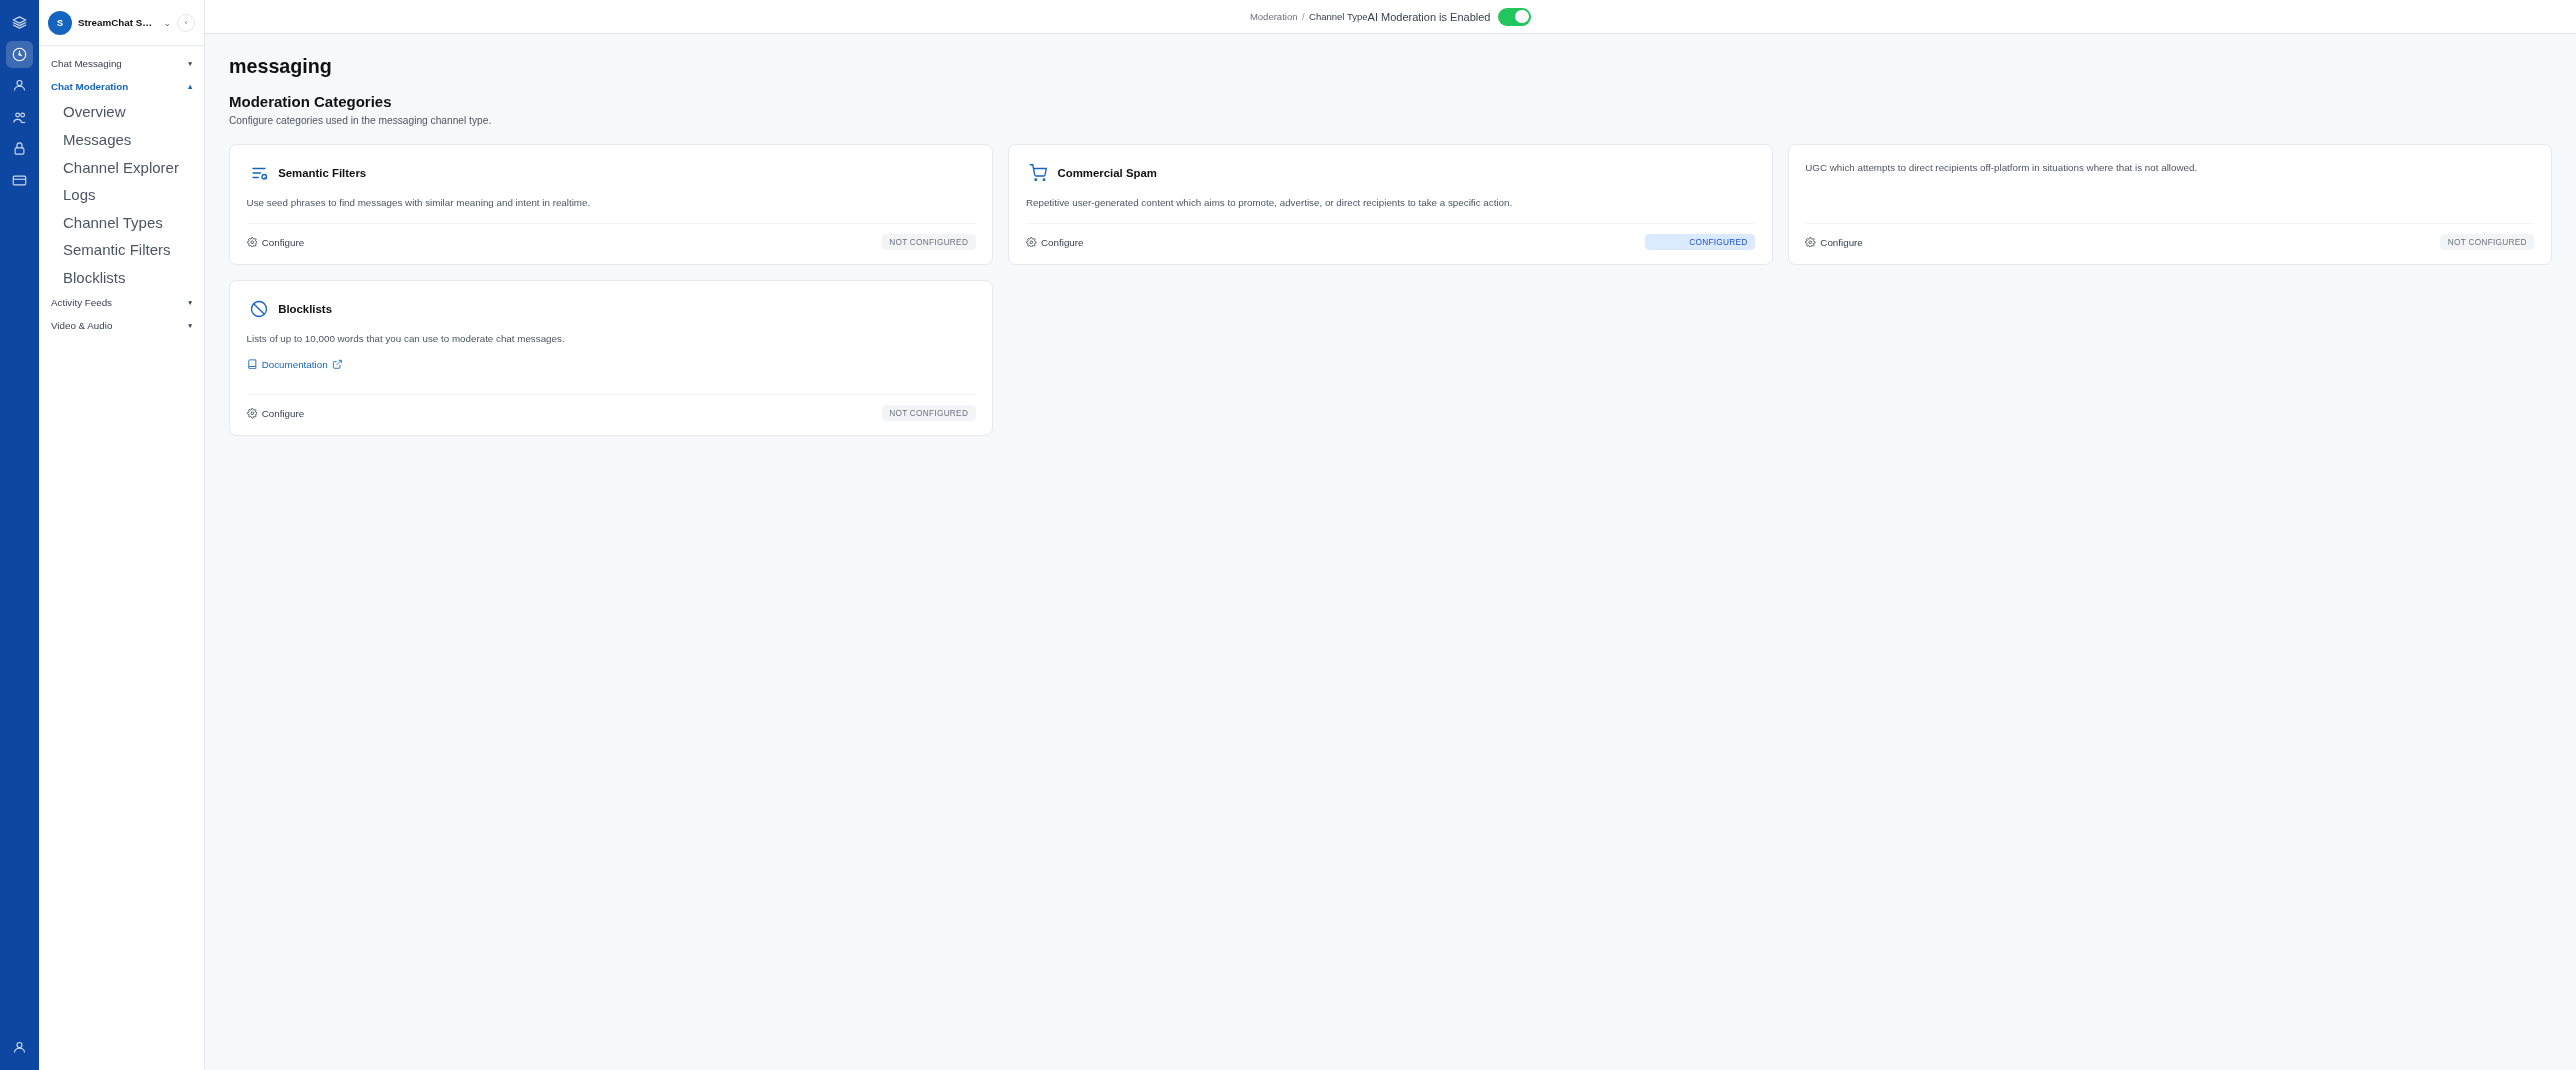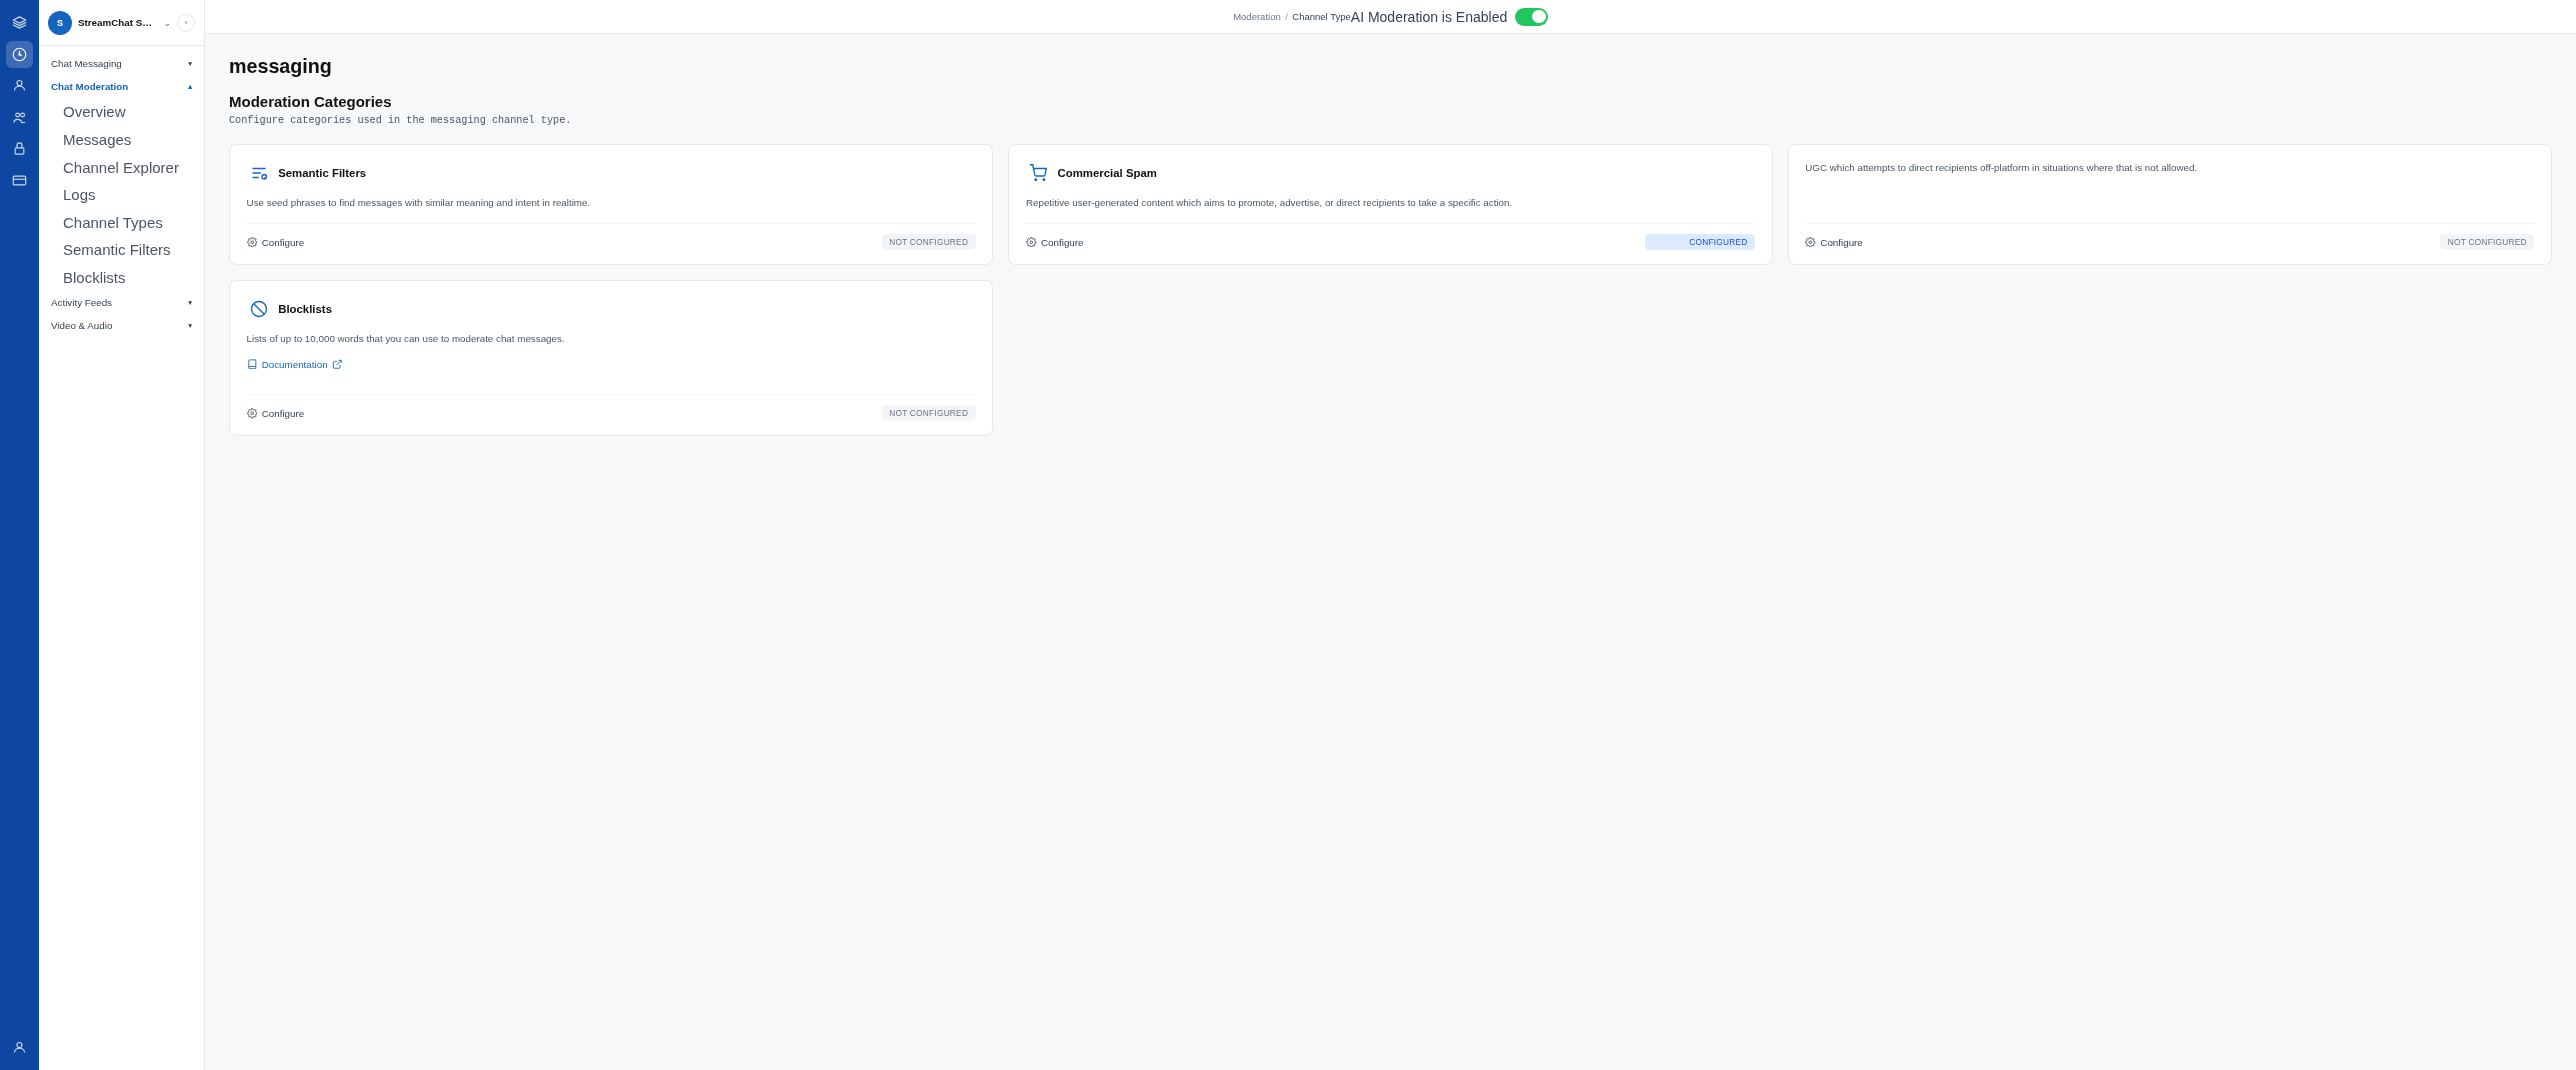--- a/index.html
+++ b/index.html
@@ -128,21 +128,21 @@
       font-size: 9.5px;
       color: #6b7280;
     }
     .breadcrumb-sep { color: #9ca3af; }
     .breadcrumb-current { color: #374151; }
 
     .ai-toggle {
       display: flex;
       align-items: center;
       gap: 7.6px;
-      font-size: 14px;
+      font-size: 11px;
       color: #374151;
     }
     .toggle-switch {
       width: 33px; height: 18px;
       background: #22c55e;
       border-radius: 9px;
       position: relative;
       cursor: pointer;
     }
     .toggle-switch::after {
@@ -169,21 +169,20 @@
     .section-title {
       font-size: 15px;
       font-weight: 700;
       color: #111;
       margin-bottom: 4.5px;
     }
     .section-desc {
       font-size: 10.2px;
       color: #4b5563;
       margin-bottom: 18px;
-      font-family: Liberation Mono, monospace;
     }
 
     
     .cards-grid {
       display: grid;
       grid-template-columns: repeat(3, 1fr);
       gap: 15px;
       margin-bottom: 15px;
     }
     .card {

